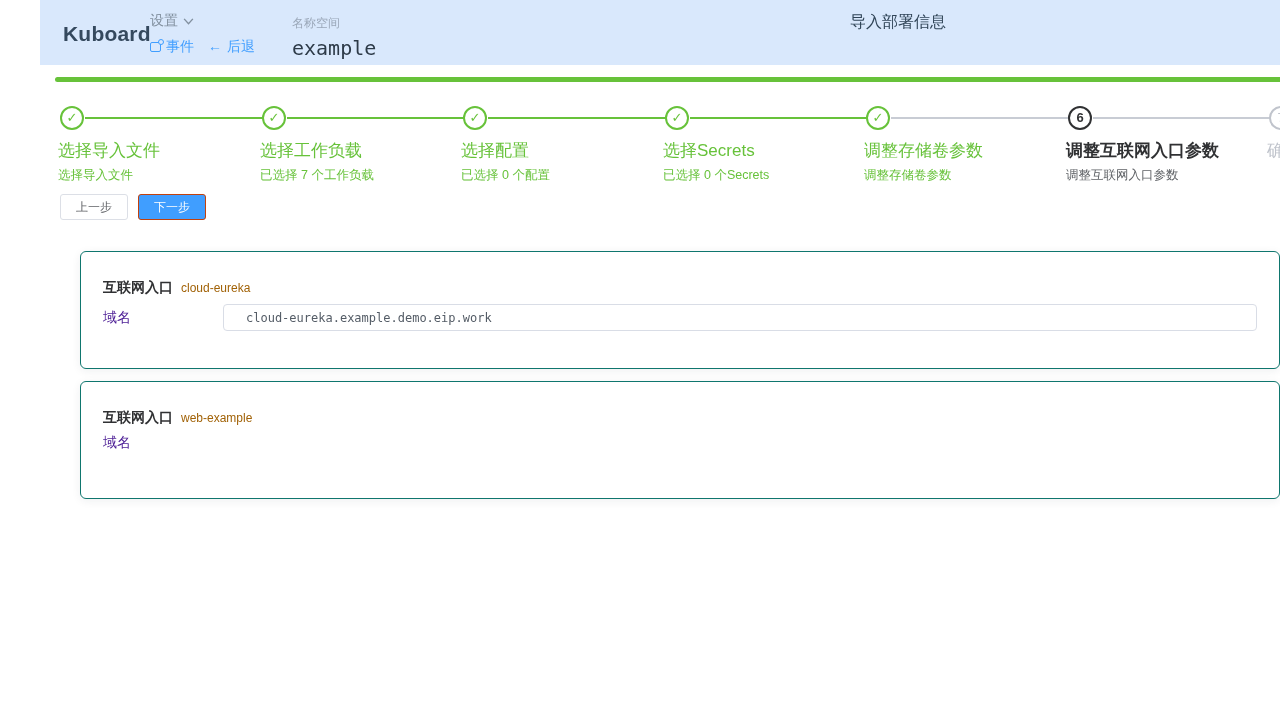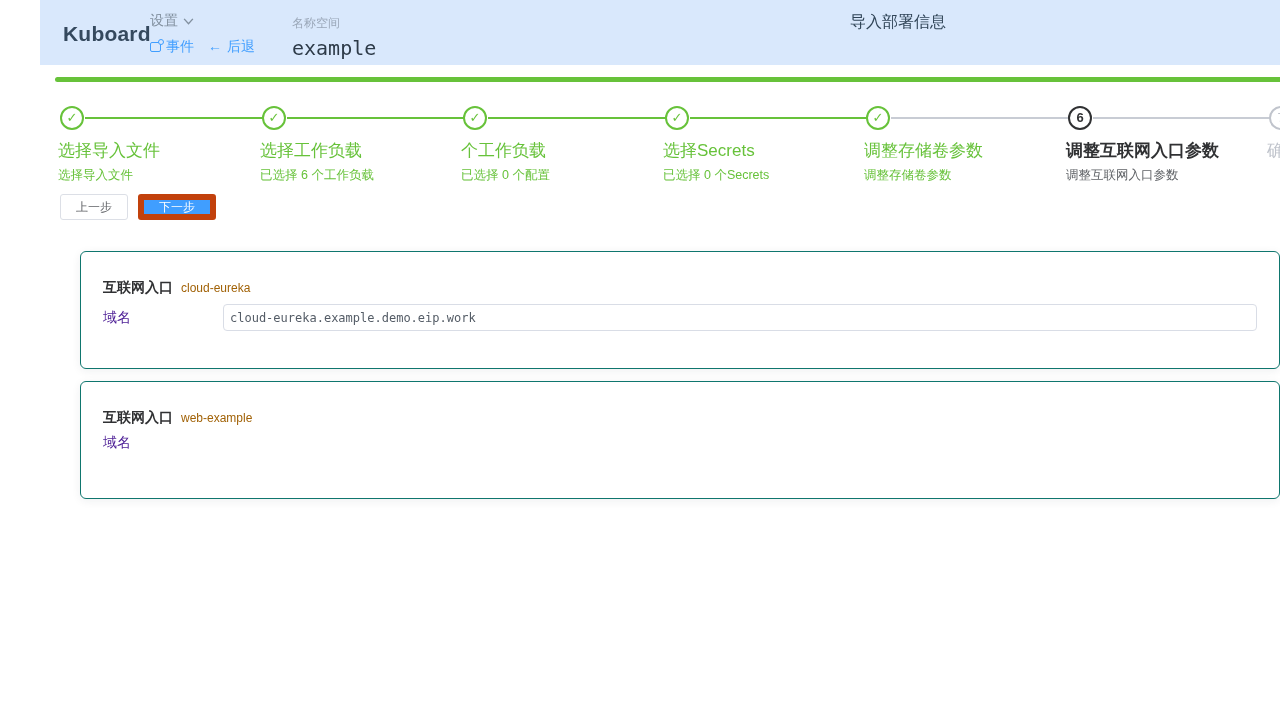--- a/index.html
+++ b/index.html
@@ -42,33 +42,33 @@
   .step.is-current .step-desc { color:#5f6266; }
   .step.is-wait .step-circle { border-color:#c0c4cc; color:#c0c4cc; }
   .step.is-wait .step-title { color:#c0c4cc; }
   .line-gray { background:#c8ccd4 !important; }
   .check-glyph { font-size:13px; }
 
   
   .btn-row { position:absolute; top:194px; left:20px; display:flex; gap:10px; }
   .btn { height:26px; padding:0 15px; font-size:12px; border-radius:3px; display:flex; align-items:center; cursor:pointer; }
   .btn-default { background:#fff; border:1px solid #dcdfe6; color:#606266; }
-  .btn-primary { background:#409eff; border:6px solid #c2410c; color:#fff; }
+  .btn-primary { background:#409eff; border:1px solid #c2410c; color:#fff; }
 
   
   .card { position:absolute; left:40px; width:1200px; height:118px; background:#fff;
     border:1px solid #0f766e; border-radius:6px; box-shadow:0 2px 10px rgba(31,45,61,.07); }
   .card-1 { top:251px; }
   .card-2 { top:381px; }
   .card-title-row { position:absolute; top:27px; left:22px; display:flex; align-items:baseline; gap:8px; }
   .card-title { font-size:14px; font-weight:700; color:#303133; }
   .card-link { font-size:12px; color:#a16207; cursor:pointer; text-decoration:none; }
   .domain-row { position:absolute; top:52px; left:22px; right:22px; display:flex; align-items:center; }
   .domain-label { width:120px; font-size:14px; color:#4c1d95; }
-  .domain-input { flex:1; height:27px; border:1px solid #d9dde6; border-radius:4px; padding:0 6px;
+  .domain-input { flex:1; height:27px; border:1px solid #d9dde6; border-radius:4px; padding:0 22px;
     font-family:"DejaVu Sans Mono","Liberation Mono",monospace; font-size:12px; color:#545c66; outline:none; background:#fff; }
 </style>
 </head>
 <body>
 
 <div class="canvas">
 
   <div class="header">
     <div class="logo">Kuboard</div>
 
@@ -113,29 +113,29 @@
       <div class="step-title">选择导入文件</div>
       <div class="step-desc">选择导入文件</div>
     </div>
 
     <div class="step" style="left:220px">
       <div class="step-head">
         <div class="step-circle"><span class="check-glyph">✓</span></div>
         <div class="step-line"></div>
       </div>
       <div class="step-title">选择工作负载</div>
-      <div class="step-desc">已选择 6 个工作负载</div>
+      <div class="step-desc">已选择 7 个工作负载</div>
     </div>
 
     <div class="step" style="left:421px">
       <div class="step-head">
         <div class="step-circle"><span class="check-glyph">✓</span></div>
         <div class="step-line"></div>
       </div>
-      <div class="step-title">个工作负载</div>
+      <div class="step-title">选择配置</div>
       <div class="step-desc">已选择 0 个配置</div>
     </div>
 
     <div class="step" style="left:623px">
       <div class="step-head">
         <div class="step-circle"><span class="check-glyph">✓</span></div>
         <div class="step-line"></div>
       </div>
       <div class="step-title">选择Secrets</div>
       <div class="step-desc">已选择 0 个Secrets</div>

